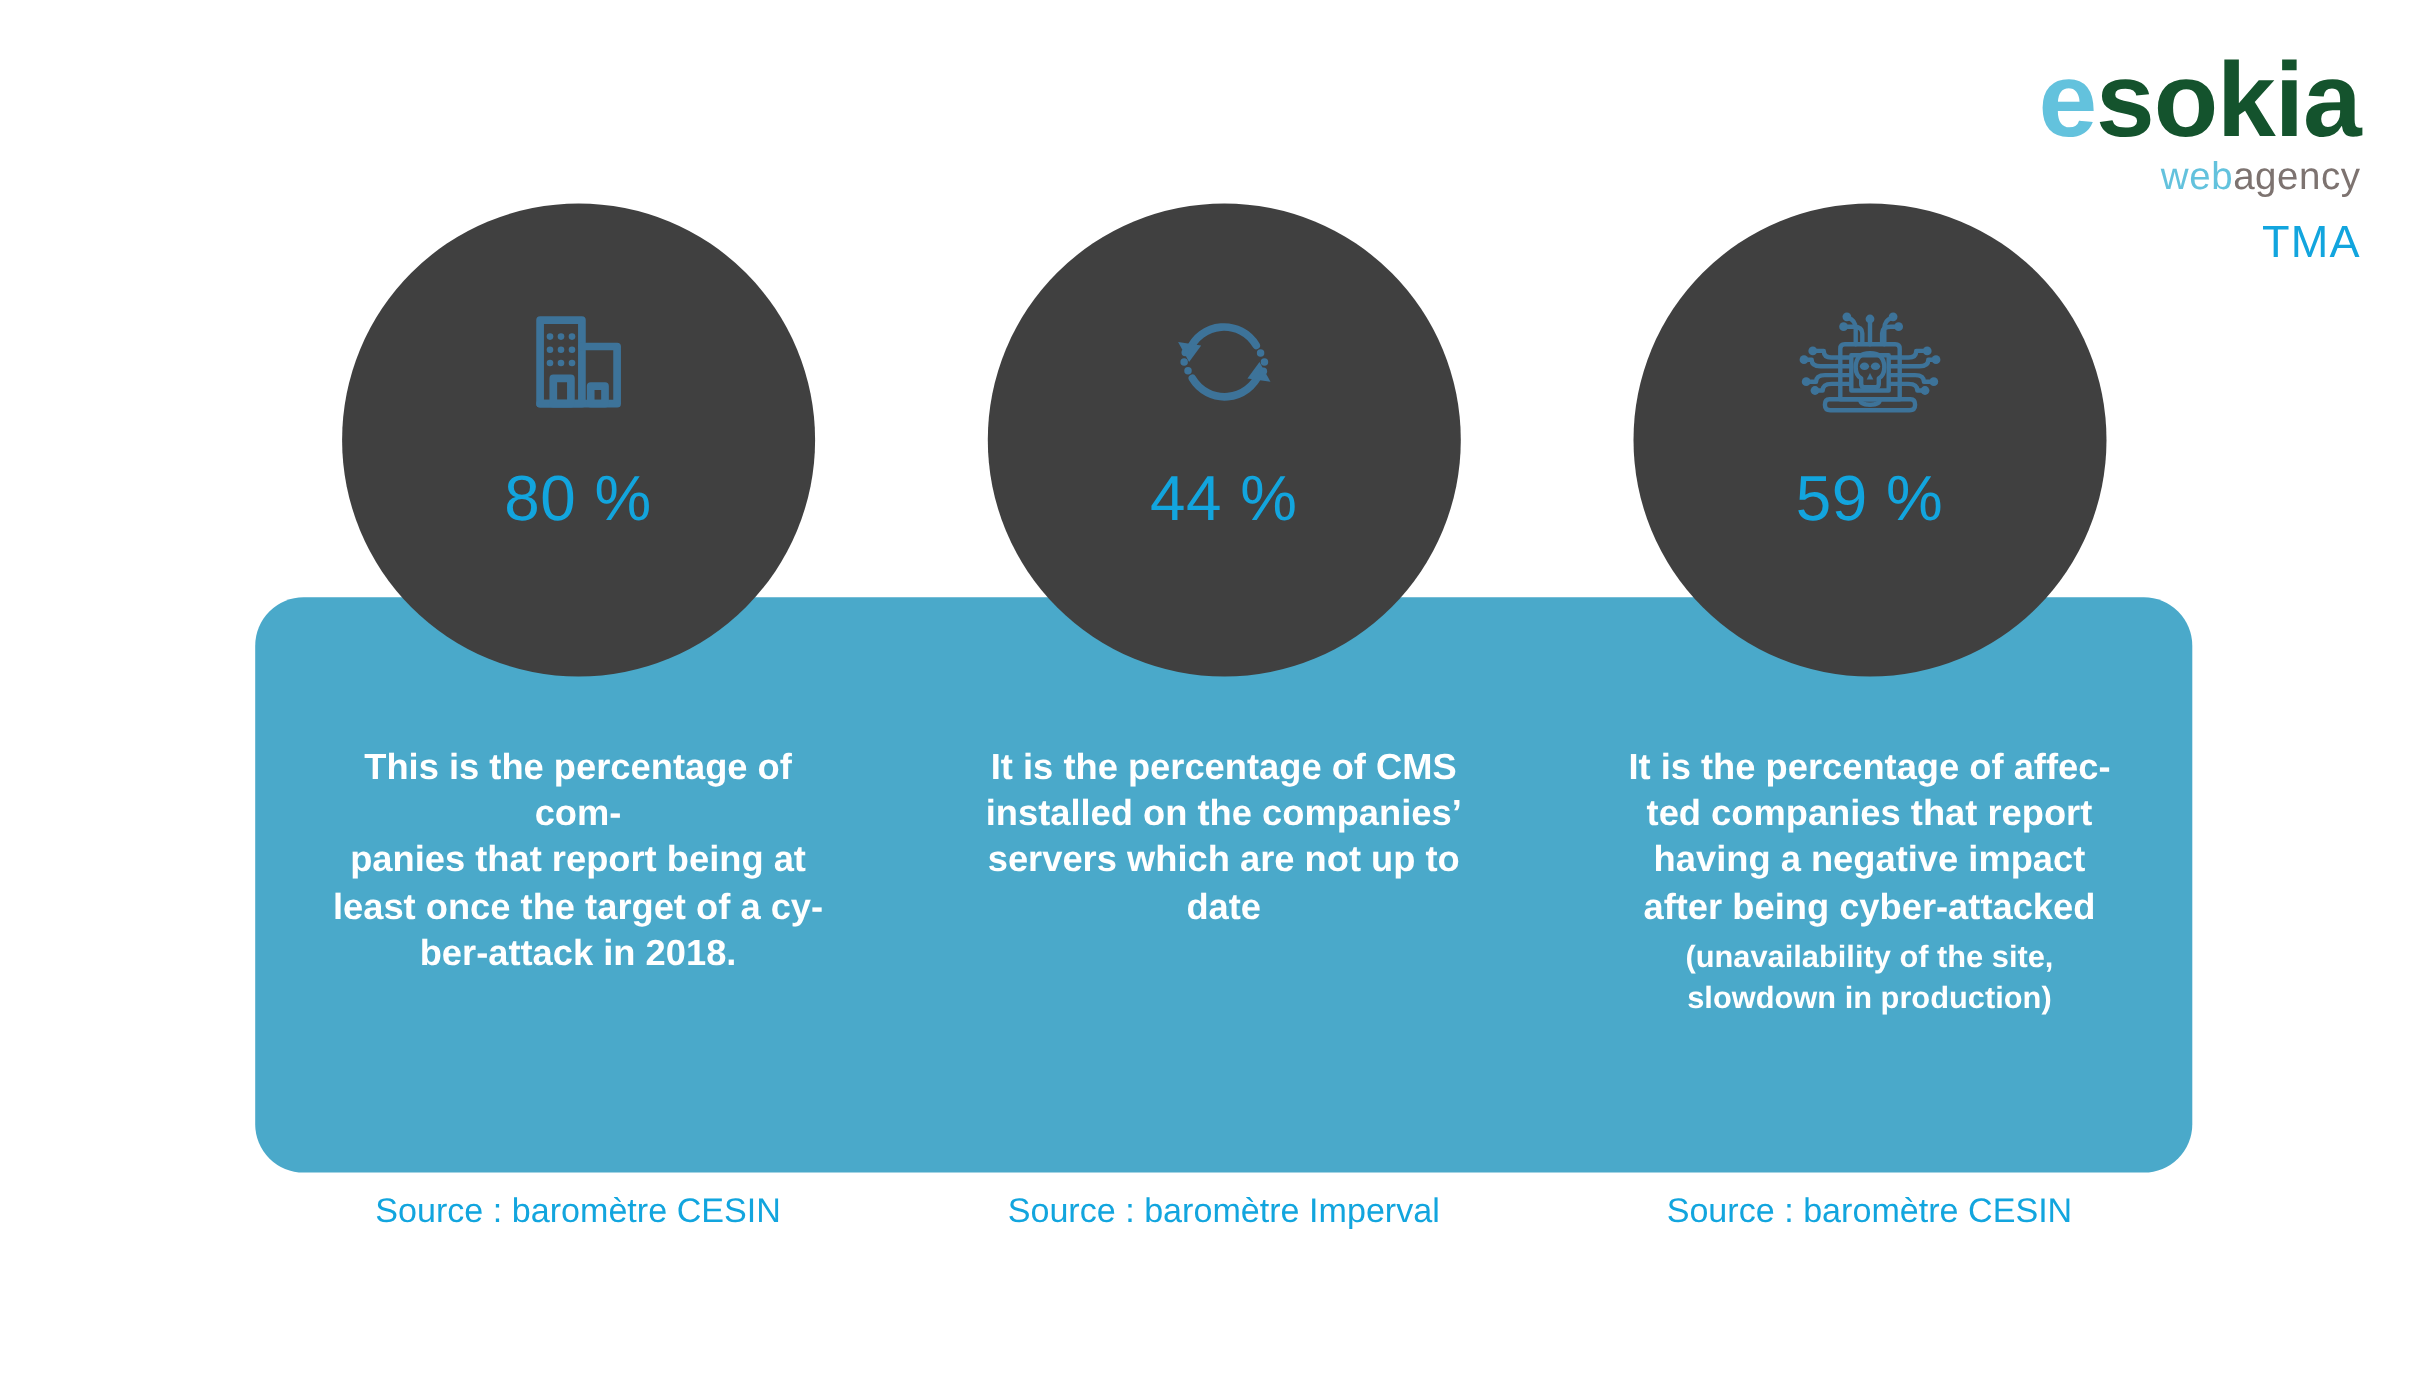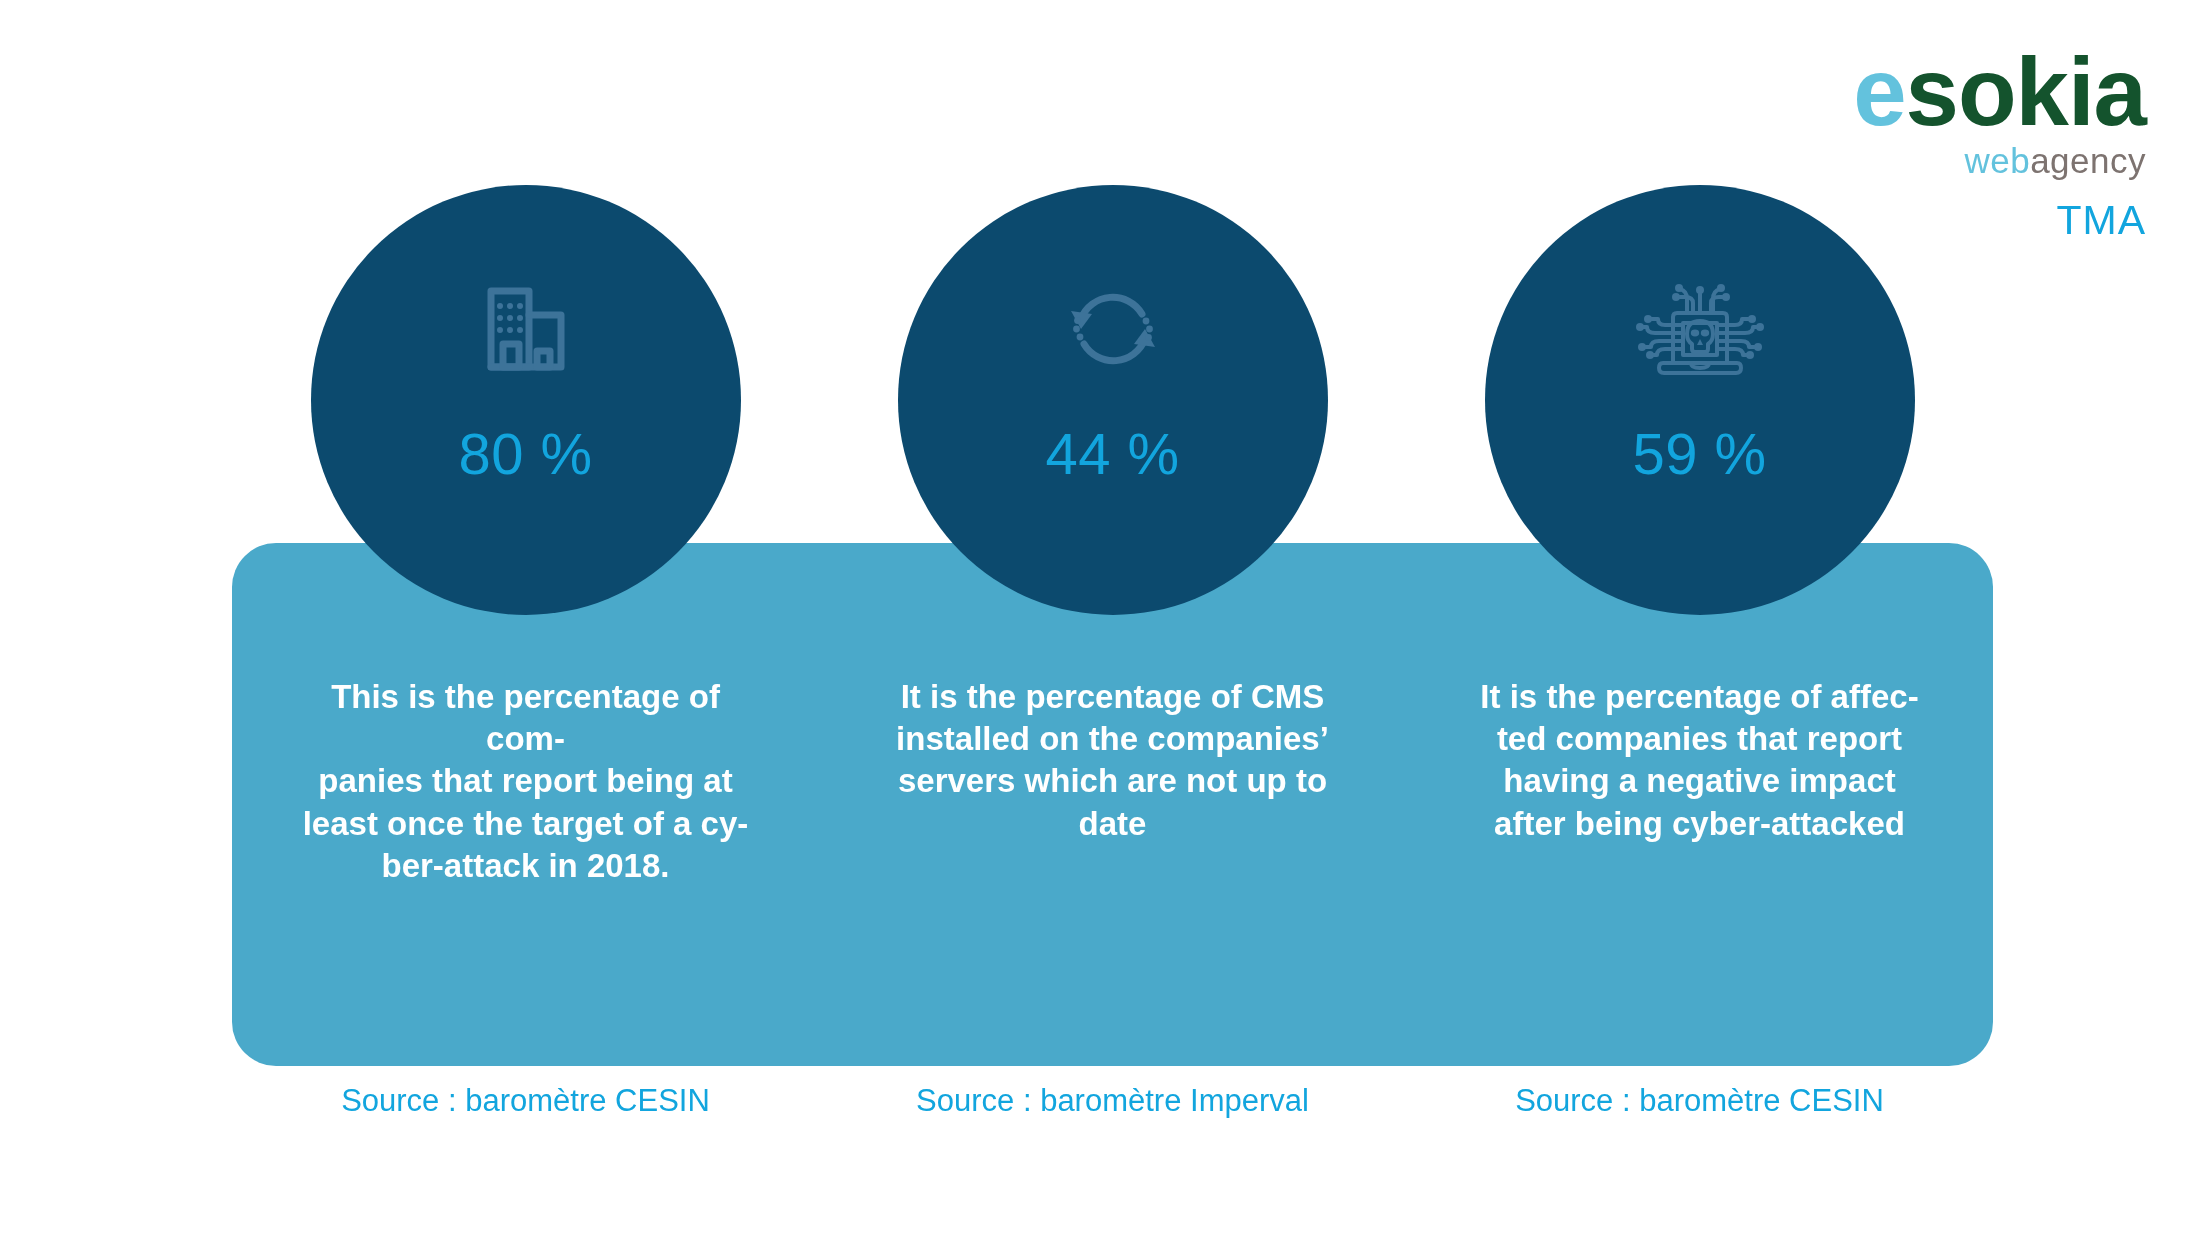--- a/index.html
+++ b/index.html
@@ -80,21 +80,21 @@
 
   
   .circle {
     position: absolute;
     top: 185px;
     left: 50%;
     transform: translateX(-50%);
     width: 430px;
     height: 430px;
     border-radius: 50%;
-    background: #0c4a6e;
+    background: #404040;
     display: flex;
     flex-direction: column;
     align-items: center;
     justify-content: flex-start;
     text-align: right;
   }
   .icon-wrap {
     margin-top: 74px;
     height: 140px;
     display: flex;
@@ -274,17 +274,18 @@
             <ellipse cx="80" cy="64" rx="4.2" ry="3.4"></ellipse>
             <path d="M75 70 L78 76 H72 Z"></path>
           </g>
         </svg>
       </div>
       <div class="pct">59 %</div>
     </div>
     <div class="desc"><span>It is the percentage of affec-
 ted companies that report
 having a negative impact
-after being cyber-attacked</span></div>
+after being cyber-attacked</span><span class="desc-note">(unavailability of the site,
+slowdown in production)</span></div>
     <div class="source"><span class="source-label">Source :</span> <span class="source-value">baromètre CESIN</span></div>
   </div>
 
 </div>
 
 </body></html>

